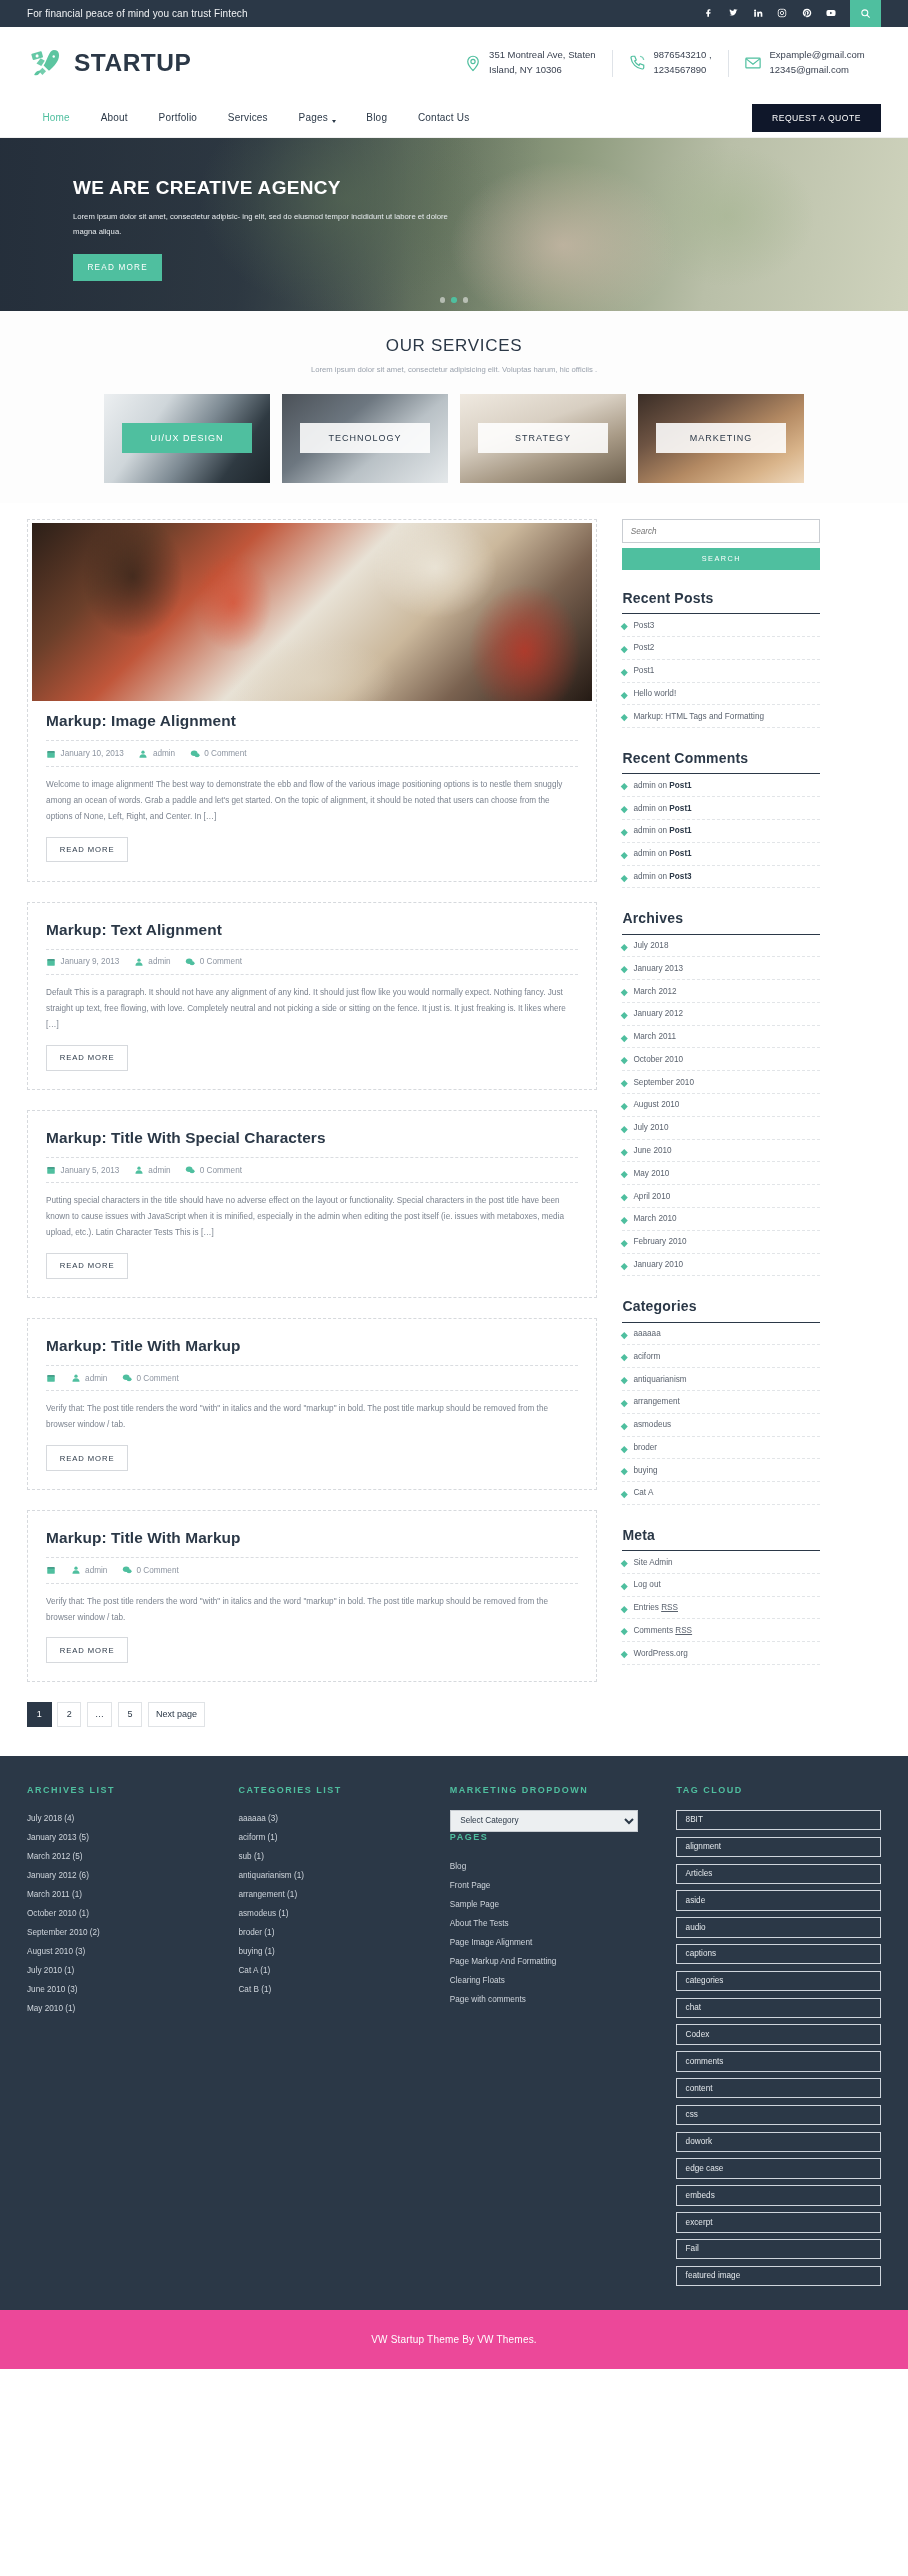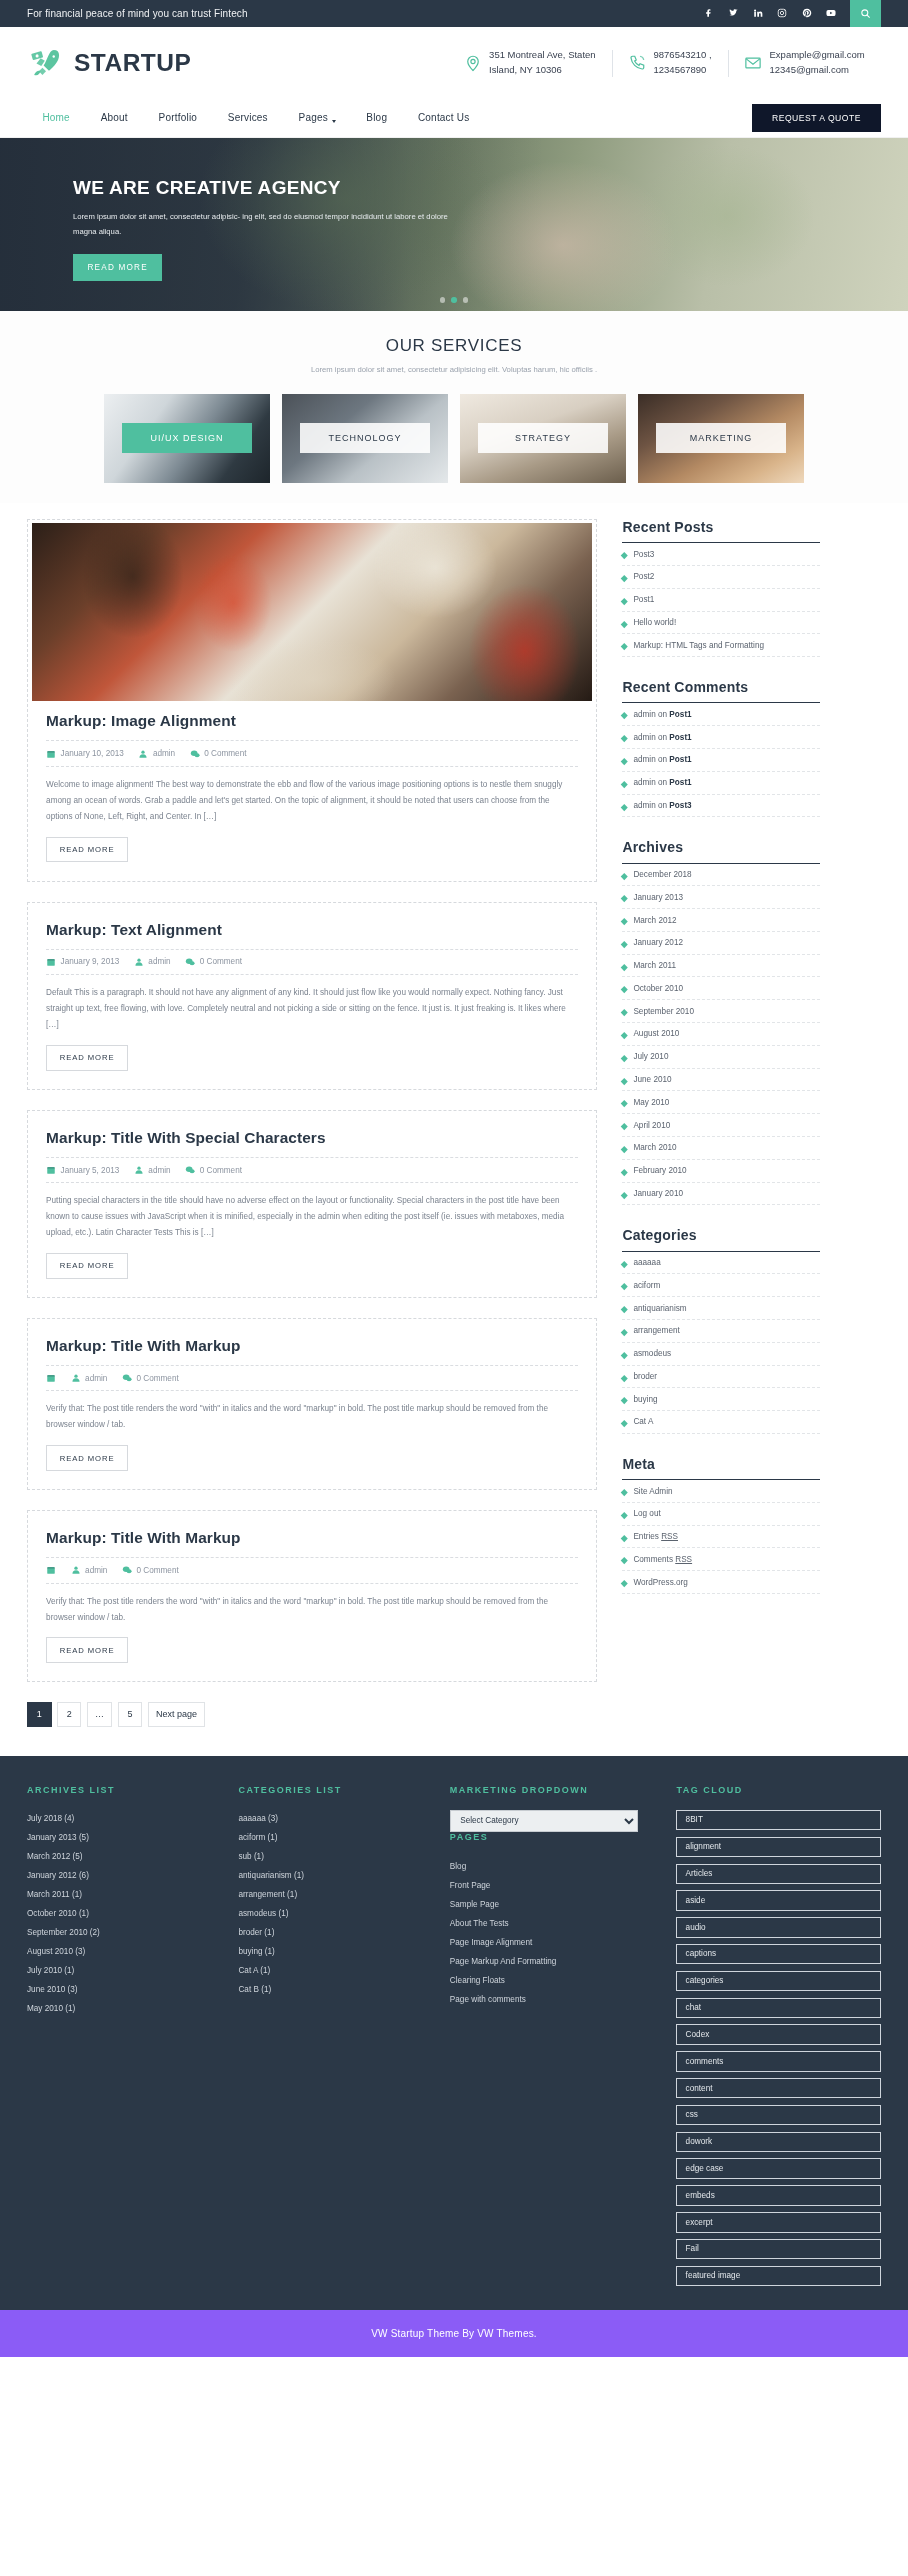--- a/index.html
+++ b/index.html
@@ -224,22 +224,22 @@
   .fselect {
     width: 92%; background: #eceff1; color: #2b3847; border: 0.9px solid #c7ccd1;
     font-size: 8.2px; padding: 4.5px 5.4px; font-family: "Liberation Sans", sans-serif;
   }
   .tagcloud { display: flex; flex-wrap: wrap; gap: 6.4px; flex-direction: column; }
   .tag {
     border: 0.9px solid #cfd5dc; color: #e4e8ec; font-size: 8.2px;
     padding: 4.5px 8.2px; line-height: 1.15;
   }
   .copybar {
-    background: #8b5cf6; color: #fff; text-align: center; font-size: 10px;
-    padding: 18px 0; letter-spacing: 0.2px;
+    background: #ec4899; color: #fff; text-align: center; font-size: 10px;
+    padding: 24px 0; letter-spacing: 0.2px;
   }
 </style>
 </head>
 <body>
 
 <div class="wrap">
 
   <div class="topbar">
     <div class="inner">
       <div class="topbar-text">For financial peace of mind you can trust Fintech</div>
@@ -579,20 +579,24 @@
       <div class="pager" id="pager">
           <a class="pg active">1</a>
           <a class="pg">2</a>
           <a class="pg">…</a>
           <a class="pg">5</a>
           <a class="pg">Next page</a>
         </div>
     </div>
 
     <aside class="sidebar">
+      <div class="search-wrap">
+        <input class="search-input" type="text" placeholder="Search" style="">
+        <button class="search-submit">SEARCH</button>
+      </div>
 
       <div class="widget">
         <div class="widget-title">Recent Posts</div>
         <ul id="w-recent-posts">
             <li>Post3</li>
             <li>Post2</li>
             <li>Post1</li>
             <li>Hello world!</li>
             <li>Markup: HTML Tags and Formatting</li>
           </ul>
@@ -605,21 +609,21 @@
             <li>admin on <b>Post1</b></li>
             <li>admin on <b>Post1</b></li>
             <li>admin on <b>Post1</b></li>
             <li>admin on <b>Post3</b></li>
           </ul>
       </div>
 
       <div class="widget">
         <div class="widget-title">Archives</div>
         <ul id="w-archives">
-            <li>December 2018</li>
+            <li>July 2018</li>
             <li>January 2013</li>
             <li>March 2012</li>
             <li>January 2012</li>
             <li>March 2011</li>
             <li>October 2010</li>
             <li>September 2010</li>
             <li>August 2010</li>
             <li>July 2010</li>
             <li>June 2010</li>
             <li>May 2010</li>

